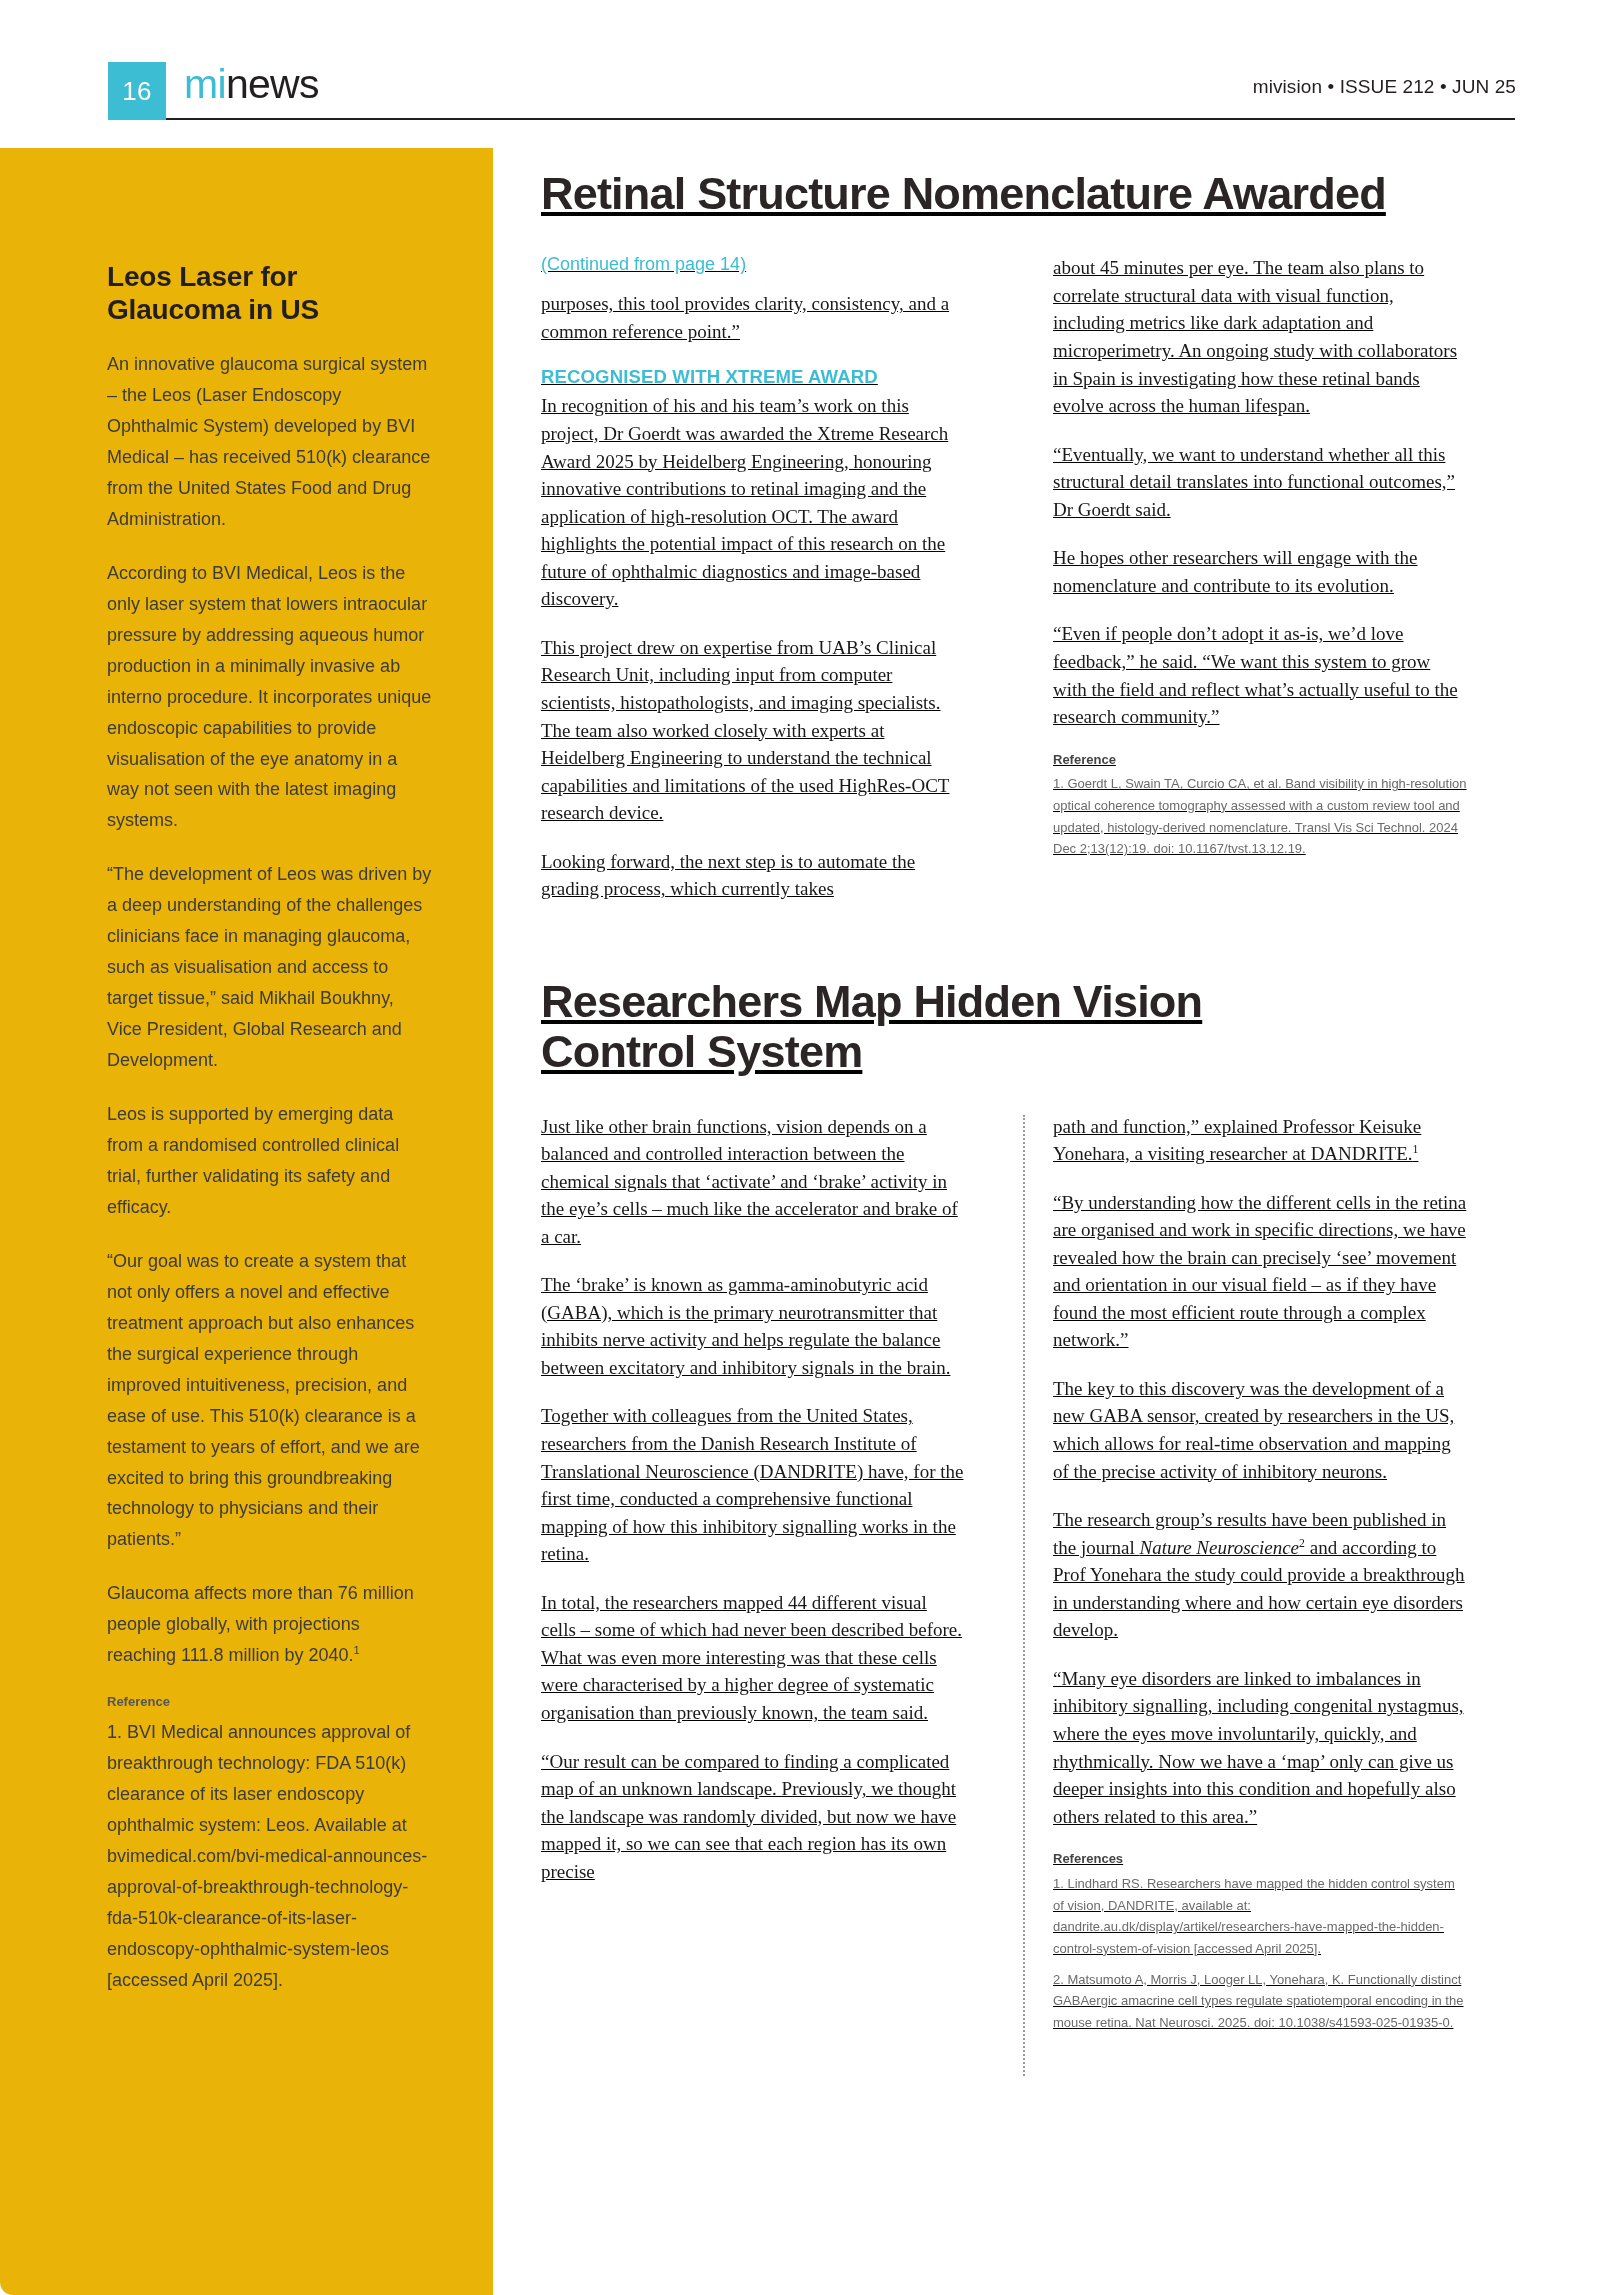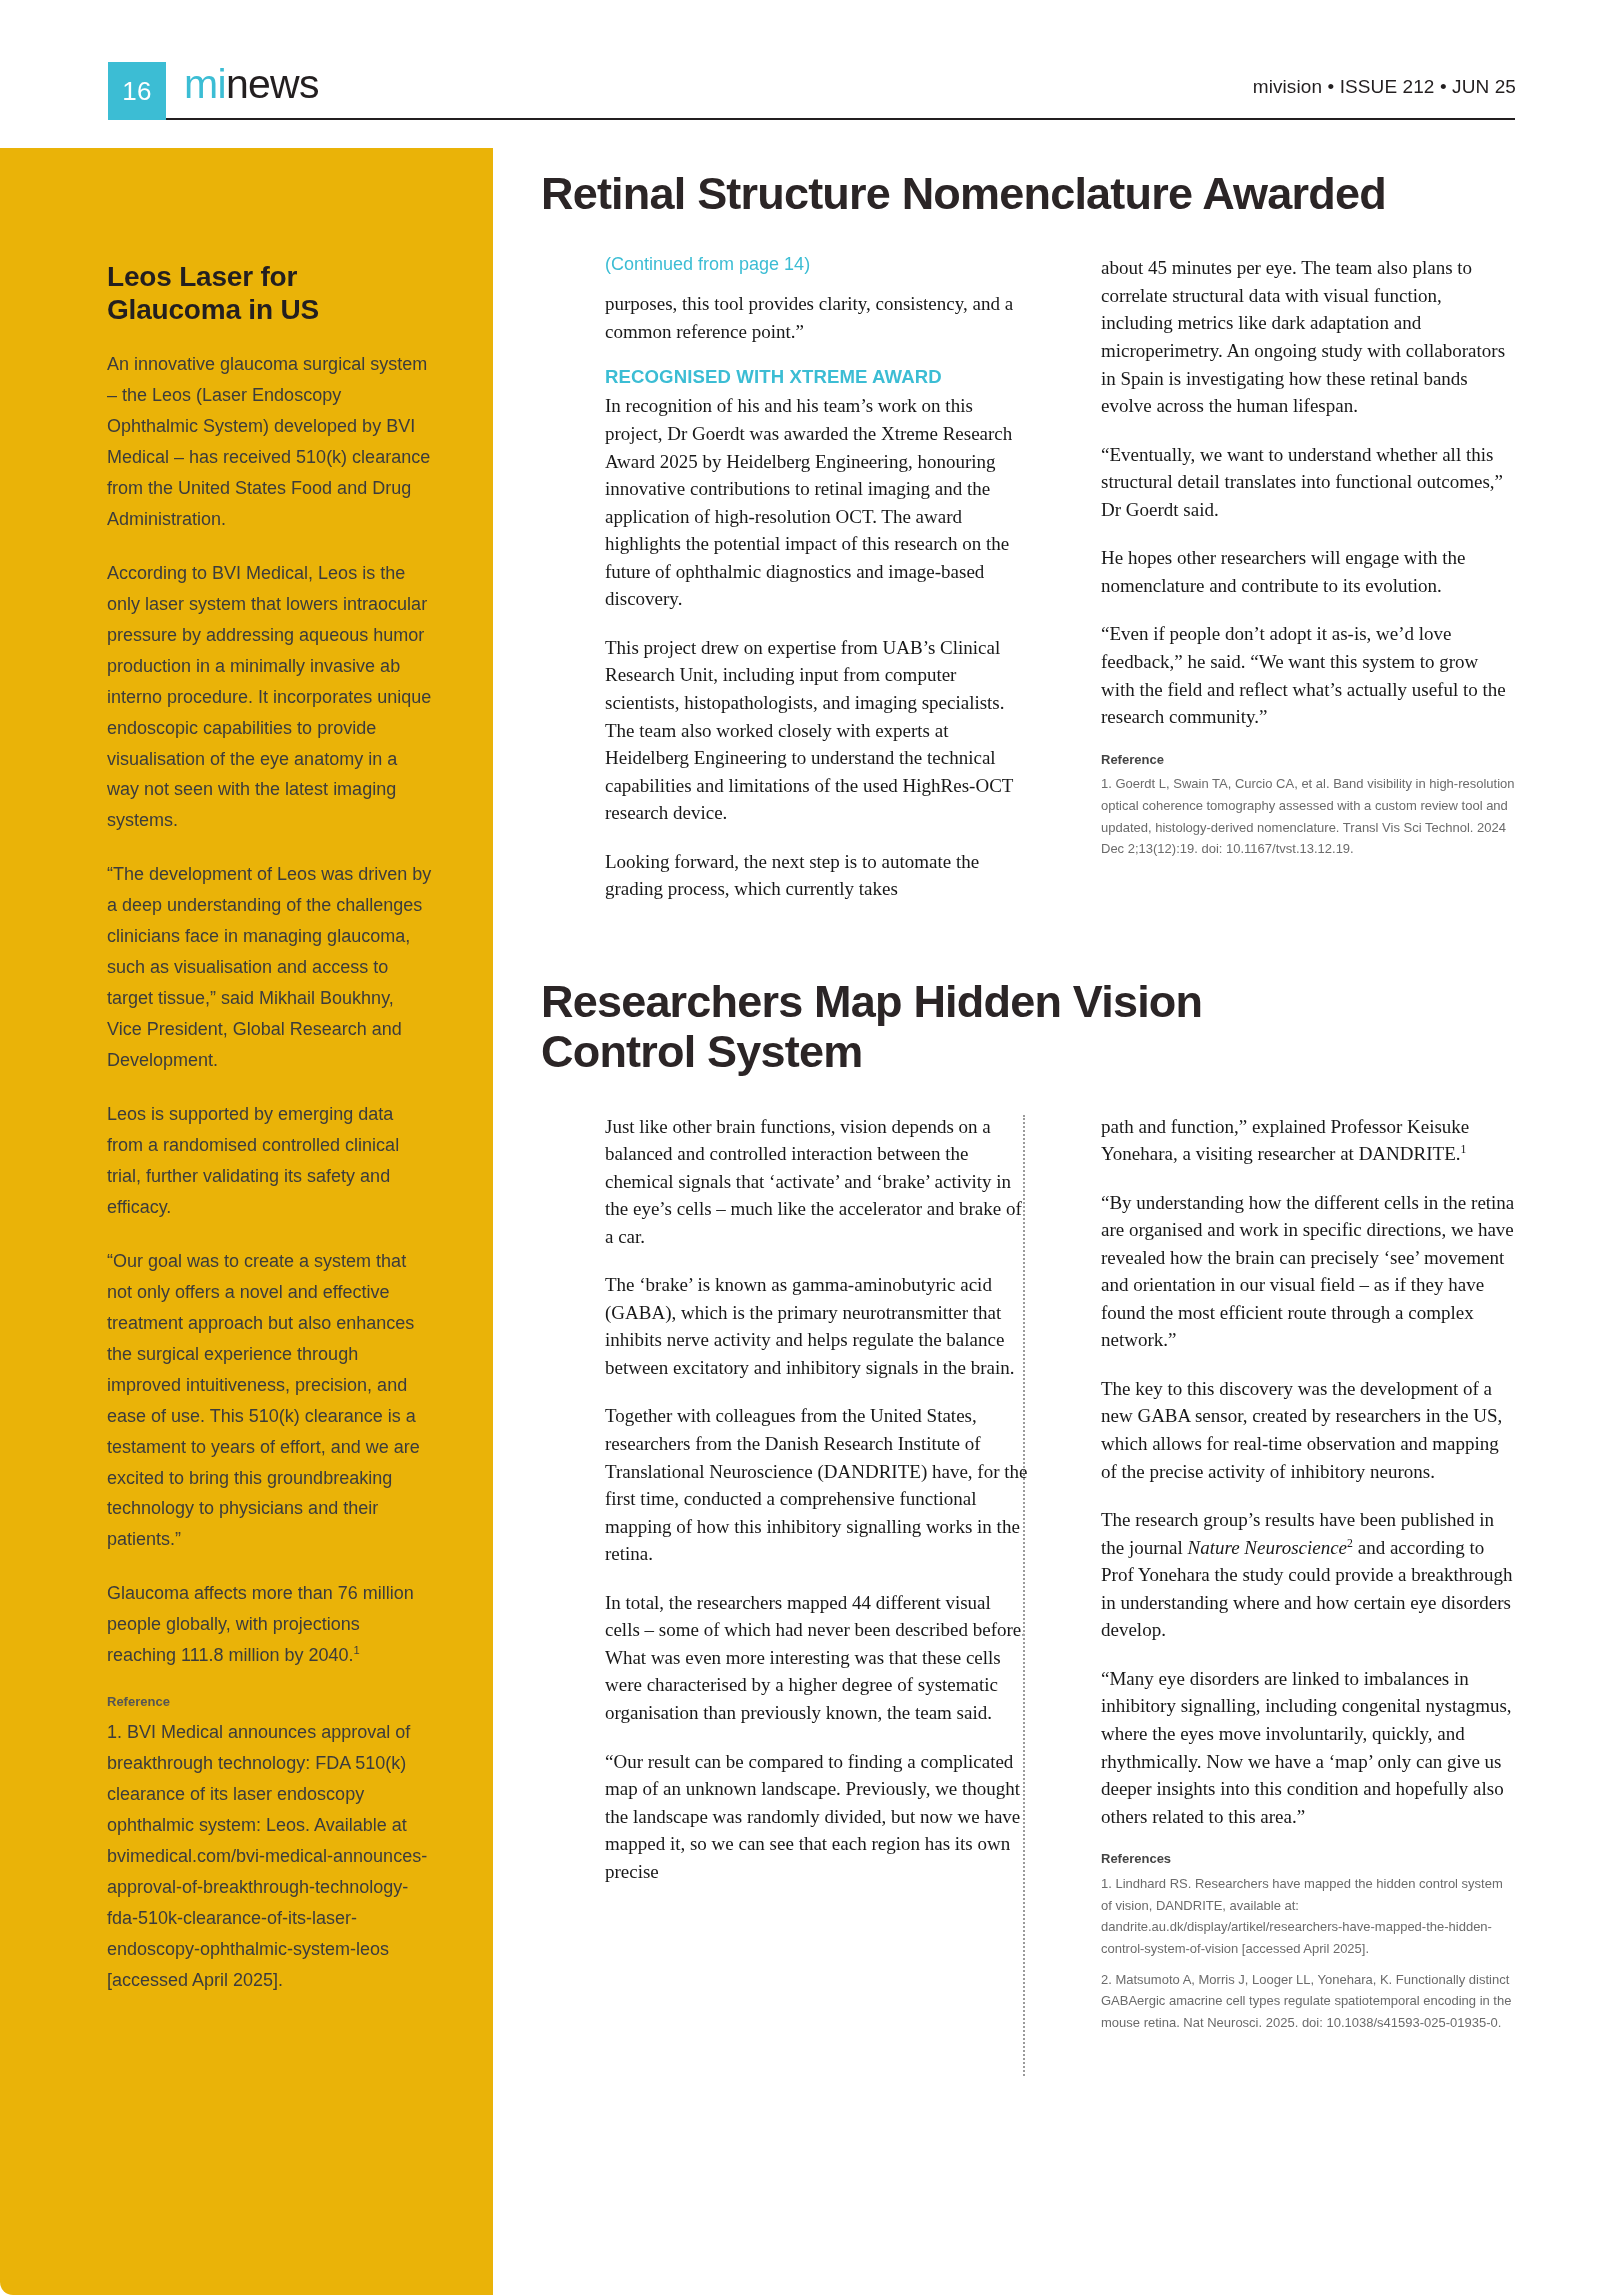--- a/index.html
+++ b/index.html
@@ -106,39 +106,39 @@
     font-weight: 300;
     word-break: break-word;
   }
   sup { font-size: 0.62em; vertical-align: super; line-height: 0; }
 
   
   .main {
     position: absolute;
     left: 541px; top: 169px;
     width: 974px;
+    text-decoration: underline;
   }
   .headline {
     font-size: 45px;
     font-weight: bold;
     line-height: 1.12;
     color: #2b2526;
     letter-spacing: -0.8px;
     margin: 0 0 35px 0;
   }
   .headline.second {
     font-size: 45px;
     margin: 0 0 35px 0;
     max-width: 677px;
   }
   .cols {
     display: flex;
-    gap: 0;
+    gap: 16px;
     position: relative;
-    justify-content: flex-end;
   }
   .col {
     width: 455px;
     box-sizing: border-box;
   }
   .col.left { padding-right: 32px; }
   .col.right { padding-left: 41px; }
   .col-divider {
     position: absolute;
     left: 482px; top: 2.7px;

